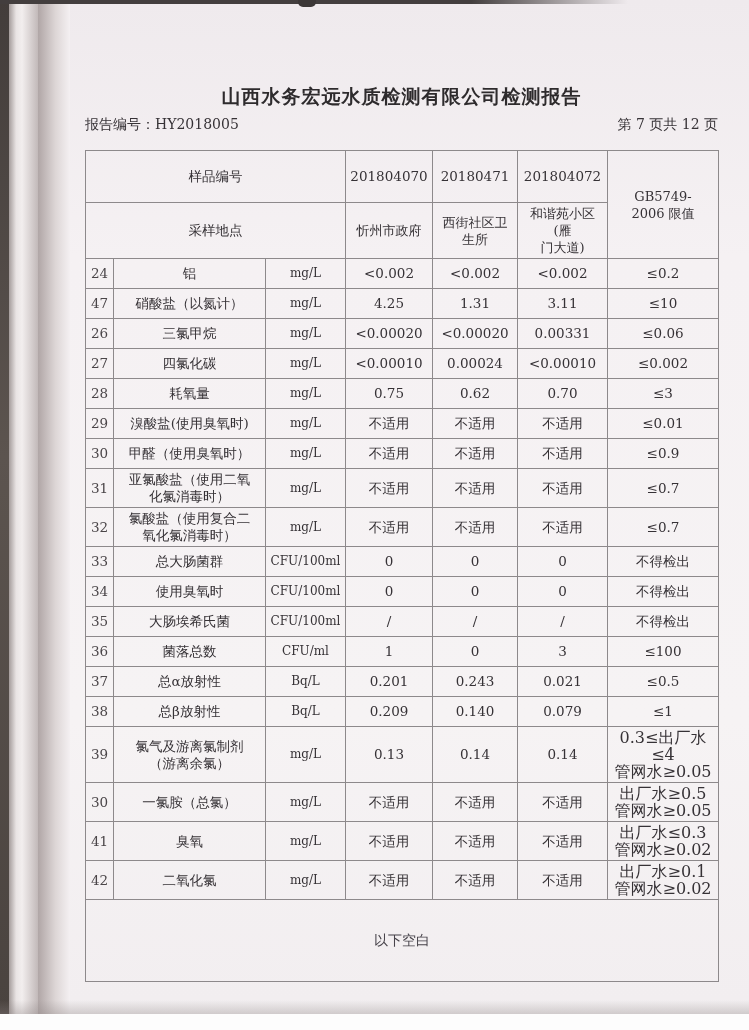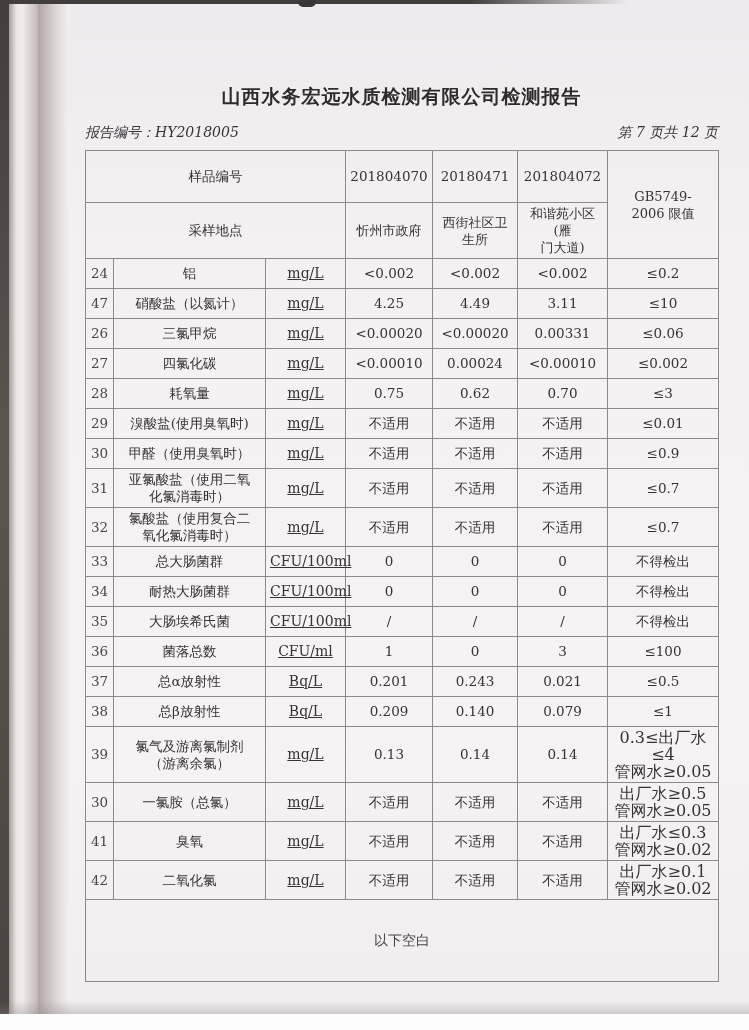--- a/index.html
+++ b/index.html
@@ -34,23 +34,23 @@
     background:linear-gradient(180deg,rgba(150,140,140,0),rgba(140,131,131,0.35));}
   .bottom-white{position:absolute;left:0;top:1014px;width:749px;height:16px;background:#fdfdfd;}
 
   
   .title{
     position:absolute;left:85px;top:84px;width:633px;
     text-align:center;font-size:19px;font-weight:bold;letter-spacing:1px;
     color:#2e2b2d;font-family:"Liberation Sans",sans-serif;
   }
   .meta-line{
-    position:absolute;left:85px;top:124px;width:633px;
+    position:absolute;left:85px;top:116px;width:633px;
     display:flex;justify-content:space-between;align-items:flex-start;
-    font-size:14px;color:#363236;font-style:italic;
+    font-size:14px;color:#363236;
   }
   .results{
     position:absolute;left:85px;top:150px;width:633px;
     border-collapse:collapse;table-layout:fixed;
     font-size:13.5px;color:#363236;
   }
   .results td{
     border:1px solid #8d898b;
     padding:2px 4px;text-align:center;vertical-align:middle;
     line-height:17px;background:transparent;
@@ -61,21 +61,21 @@
   .results tr.blank-row{height:82px;}
   .col-no{width:28px;}
   .col-name{width:152px;}
   .col-unit{width:80px;}
   .col-v1{width:87px;}
   .col-v2{width:85px;}
   .col-v3{width:90px;}
   .col-limit{width:111px;}
   .name-cell{text-align:left;padding-left:7px;white-space:pre-line;}
   .num-cell{color:#4a4548;}
-  .unit-cell{font-size:14px;text-decoration:underline;}
+  .unit-cell{font-size:12px;}
   .limit-cell{white-space:pre-line;}
   .limit-small{font-size:16px;line-height:15px;}
   .loc-cell{white-space:pre-line;font-size:13px;line-height:16px;}
   .limit-head{white-space:pre-line;line-height:33px;font-size:13px;}
   .blank-cell{text-align:left;vertical-align:top;padding:9px 0 0 9px;color:#47434a;font-size:14px;}
 </style>
 </head>
 <body>
 
 <div class="scan">
@@ -136,21 +136,21 @@
     <td>&lt;0.002</td>
     <td>&lt;0.002</td>
     <td>&lt;0.002</td>
     <td class="limit-cell">≤0.2</td>
   </tr>
         <tr>
     <td class="num-cell">47</td>
     <td class="name-cell">硝酸盐（以氮计）</td>
     <td class="unit-cell">mg/L</td>
     <td>4.25</td>
-    <td>4.49</td>
+    <td>1.31</td>
     <td>3.11</td>
     <td class="limit-cell">≤10</td>
   </tr>
         <tr>
     <td class="num-cell">26</td>
     <td class="name-cell">三氯甲烷</td>
     <td class="unit-cell">mg/L</td>
     <td>&lt;0.00020</td>
     <td>&lt;0.00020</td>
     <td>0.00331</td>
@@ -216,21 +216,21 @@
     <td class="num-cell">33</td>
     <td class="name-cell">总大肠菌群</td>
     <td class="unit-cell">CFU/100ml</td>
     <td>0</td>
     <td>0</td>
     <td>0</td>
     <td class="limit-cell">不得检出</td>
   </tr>
         <tr>
     <td class="num-cell">34</td>
-    <td class="name-cell">耐热大肠菌群</td>
+    <td class="name-cell">使用臭氧时</td>
     <td class="unit-cell">CFU/100ml</td>
     <td>0</td>
     <td>0</td>
     <td>0</td>
     <td class="limit-cell">不得检出</td>
   </tr>
         <tr>
     <td class="num-cell">35</td>
     <td class="name-cell">大肠埃希氏菌</td>
     <td class="unit-cell">CFU/100ml</td>

